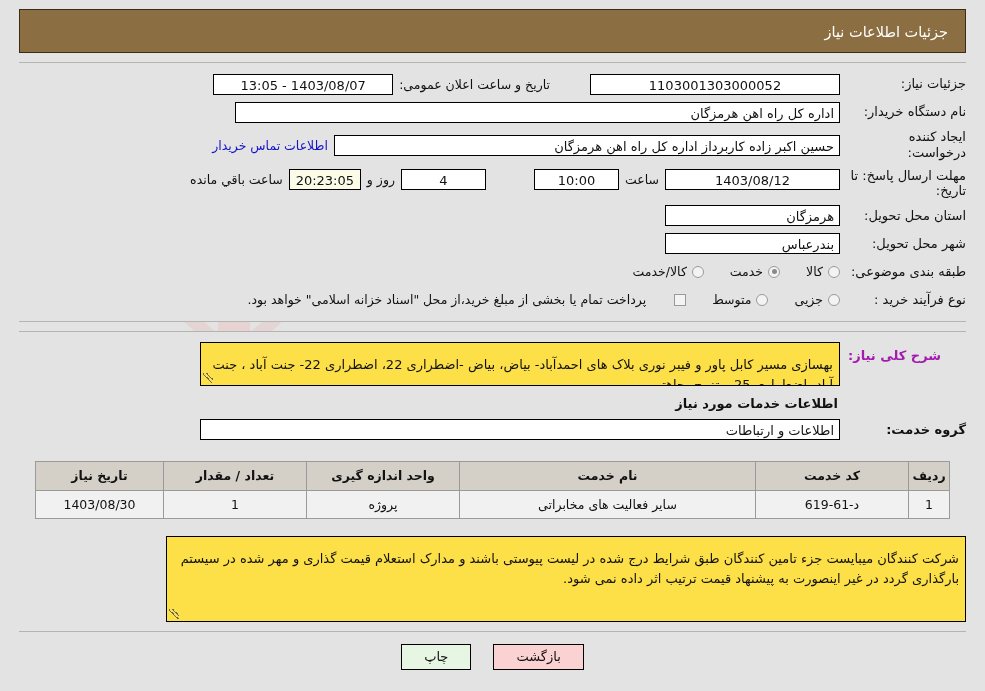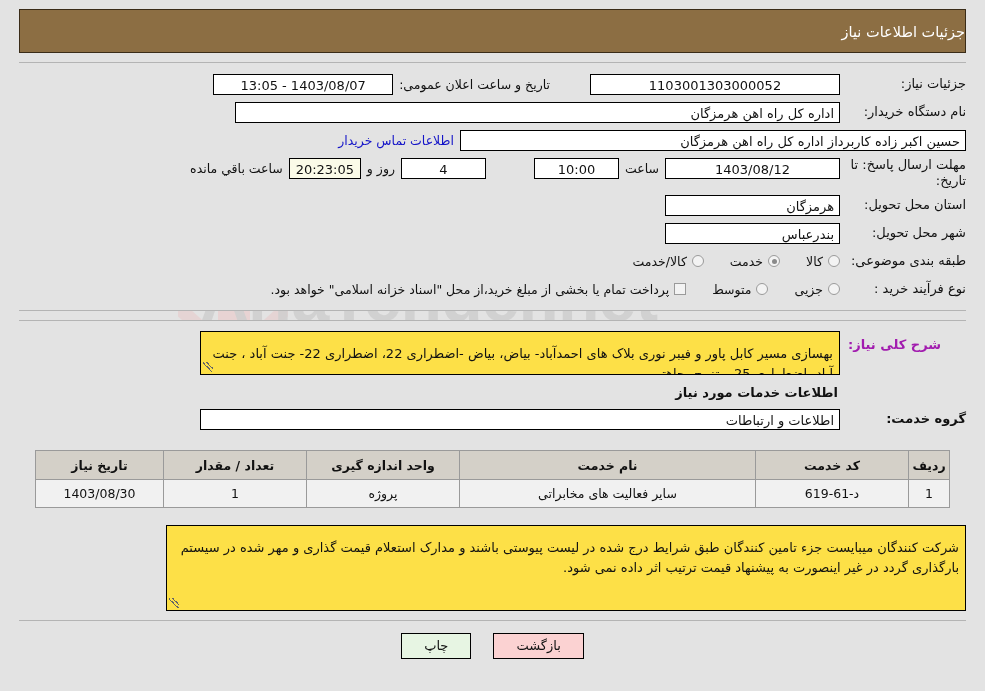--- a/index.html
+++ b/index.html
@@ -73,21 +73,21 @@
     background: #8c6e43;
     border: 1px solid #3a2c18;
     height: 44px;
     line-height: 44px;
     box-sizing: border-box;
   }
   .titlebar .title {
     color: #ffffff;
     font-size: 14.5px;
     padding-left: 0;
-    padding-right: 0;
+    padding-right: 17px;
     margin-right: 0;
     margin-left: 12px;
     text-align: right;
     display: block;
     padding-left: 12px;
   }
 
   
   .panel {
     margin: 9px 19px 0 19px;
@@ -303,20 +303,21 @@
     </div>
 
     <div class="frow">
       <div class="flabel">نام دستگاه خریدار:</div>
       <div class="fval">
         <div class="fld right" style="width:605px;">اداره کل راه اهن هرمزگان</div>
       </div>
     </div>
 
     <div class="frow">
+      <div class="flabel">ایجاد کننده درخواست:</div>
       <div class="fval">
         <div class="fld right" style="width:506px;">حسین اکبر زاده  کاربرداز اداره کل راه اهن هرمزگان</div>
         <a class="link">اطلاعات تماس خریدار</a>
       </div>
     </div>
 
     <div class="frow" style="align-items:flex-start;">
       <div class="flabel" style="line-height:1.2;">مهلت ارسال پاسخ: تا تاریخ:</div>
       <div class="fval" style="padding-top:1px;">
         <div class="fld ltr" style="width:175px;">1403/08/12</div>
@@ -368,21 +369,21 @@
       <div class="fval">
         <div class="radio-group">
           <label class="radio-item">
             <span class="rdo"></span>
             <span class="rdo-label">جزیی</span>
           </label>
           <label class="radio-item">
             <span class="rdo"></span>
             <span class="rdo-label">متوسط</span>
           </label>
-          <label class="radio-item" style="margin-left:0;">
+          <label class="radio-item" style="margin-left:0;gap:23px;">
             <span class="chk"></span>
             <span class="rdo-label">پرداخت تمام یا بخشی از مبلغ خرید،از محل "اسناد خزانه اسلامی" خواهد بود.</span>
           </label>
         </div>
       </div>
     </div>
 
   </div>
 
   <div class="panel" style="padding:10px 0 4px 0;border-bottom:0;">

